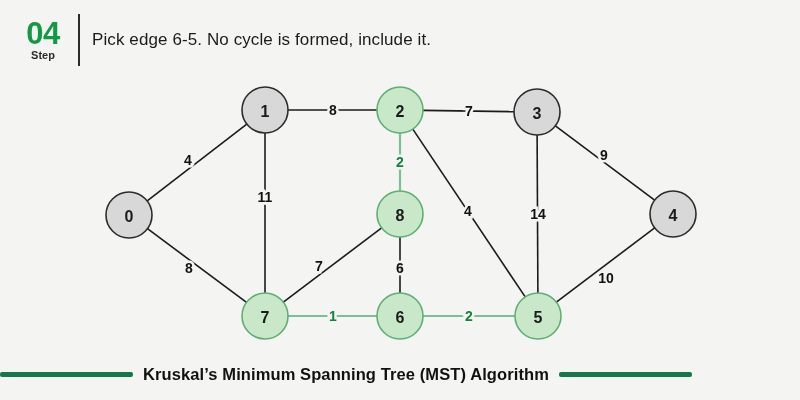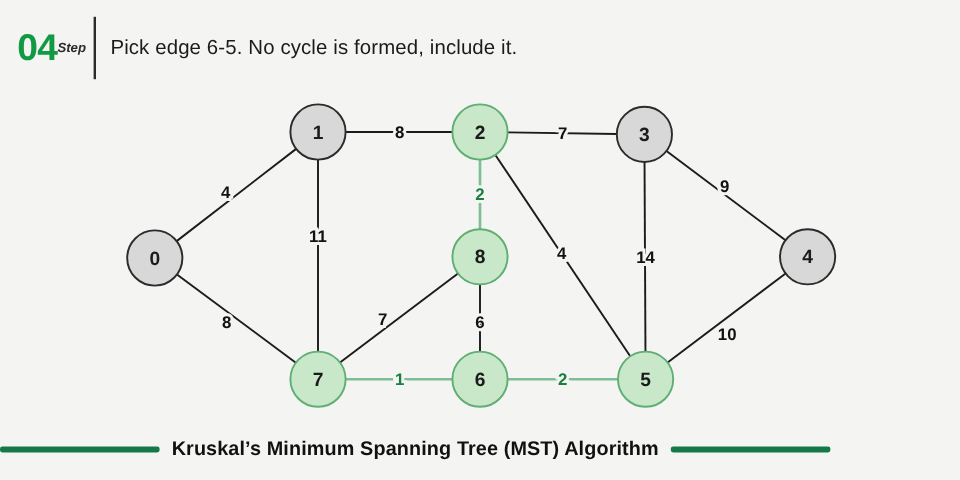--- a/index.html
+++ b/index.html
@@ -25,40 +25,39 @@
   .header {
     position: absolute;
     left: 16px;
     top: 14px;
     display: flex;
     align-items: stretch;
     height: 52px;
   }
   .step-block {
     display: flex;
-    flex-direction: row;
+    flex-direction: column;
     align-items: center;
     justify-content: center;
     width: 54px;
     padding-right: 6px;
   }
   .step-num {
     font-size: 31px;
     font-weight: bold;
     color: #119944;
     line-height: 0.95;
     letter-spacing: -0.5px;
   }
   .step-word {
     font-size: 11px;
     font-weight: bold;
     color: #2b2b2b;
     line-height: 1.1;
     margin-top: 1px;
-    font-style: italic;
   }
   .divider-vert {
     width: 2px;
     background: #2b2b2b;
     margin: 0 12px 0 2px;
     align-self: stretch;
   }
   .step-text {
     font-size: 17px;
     color: #1b1b1b;

